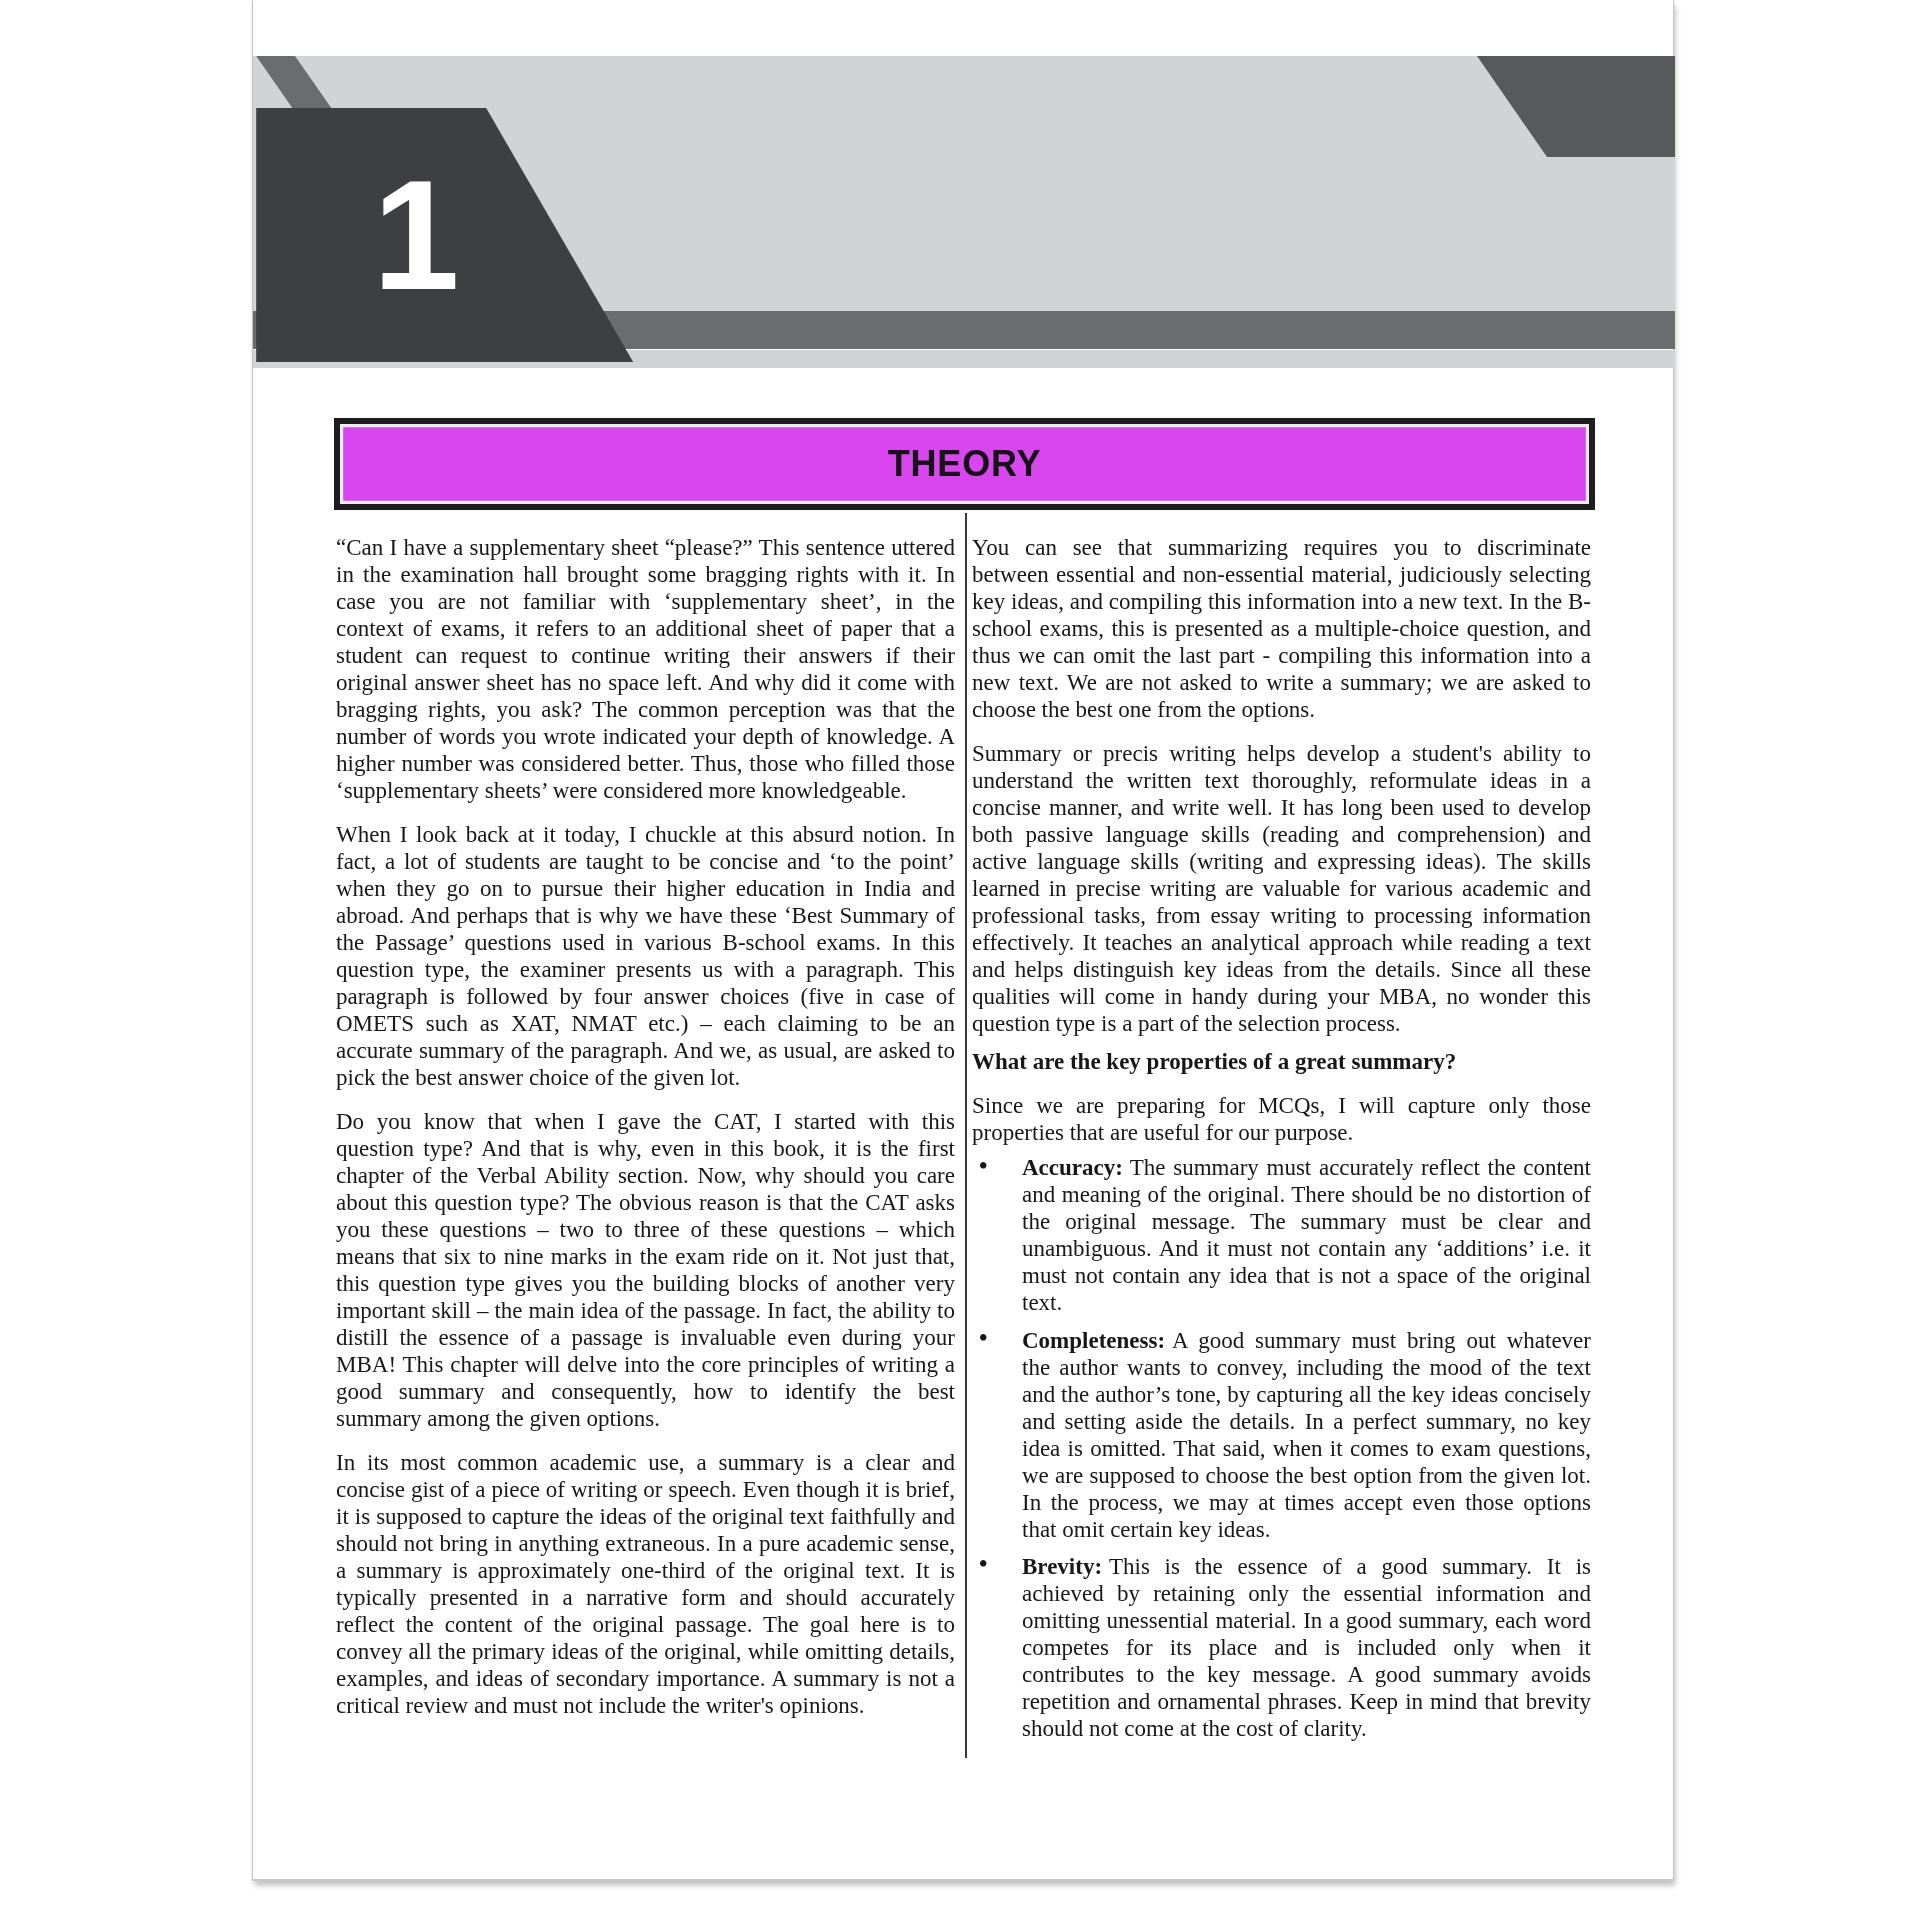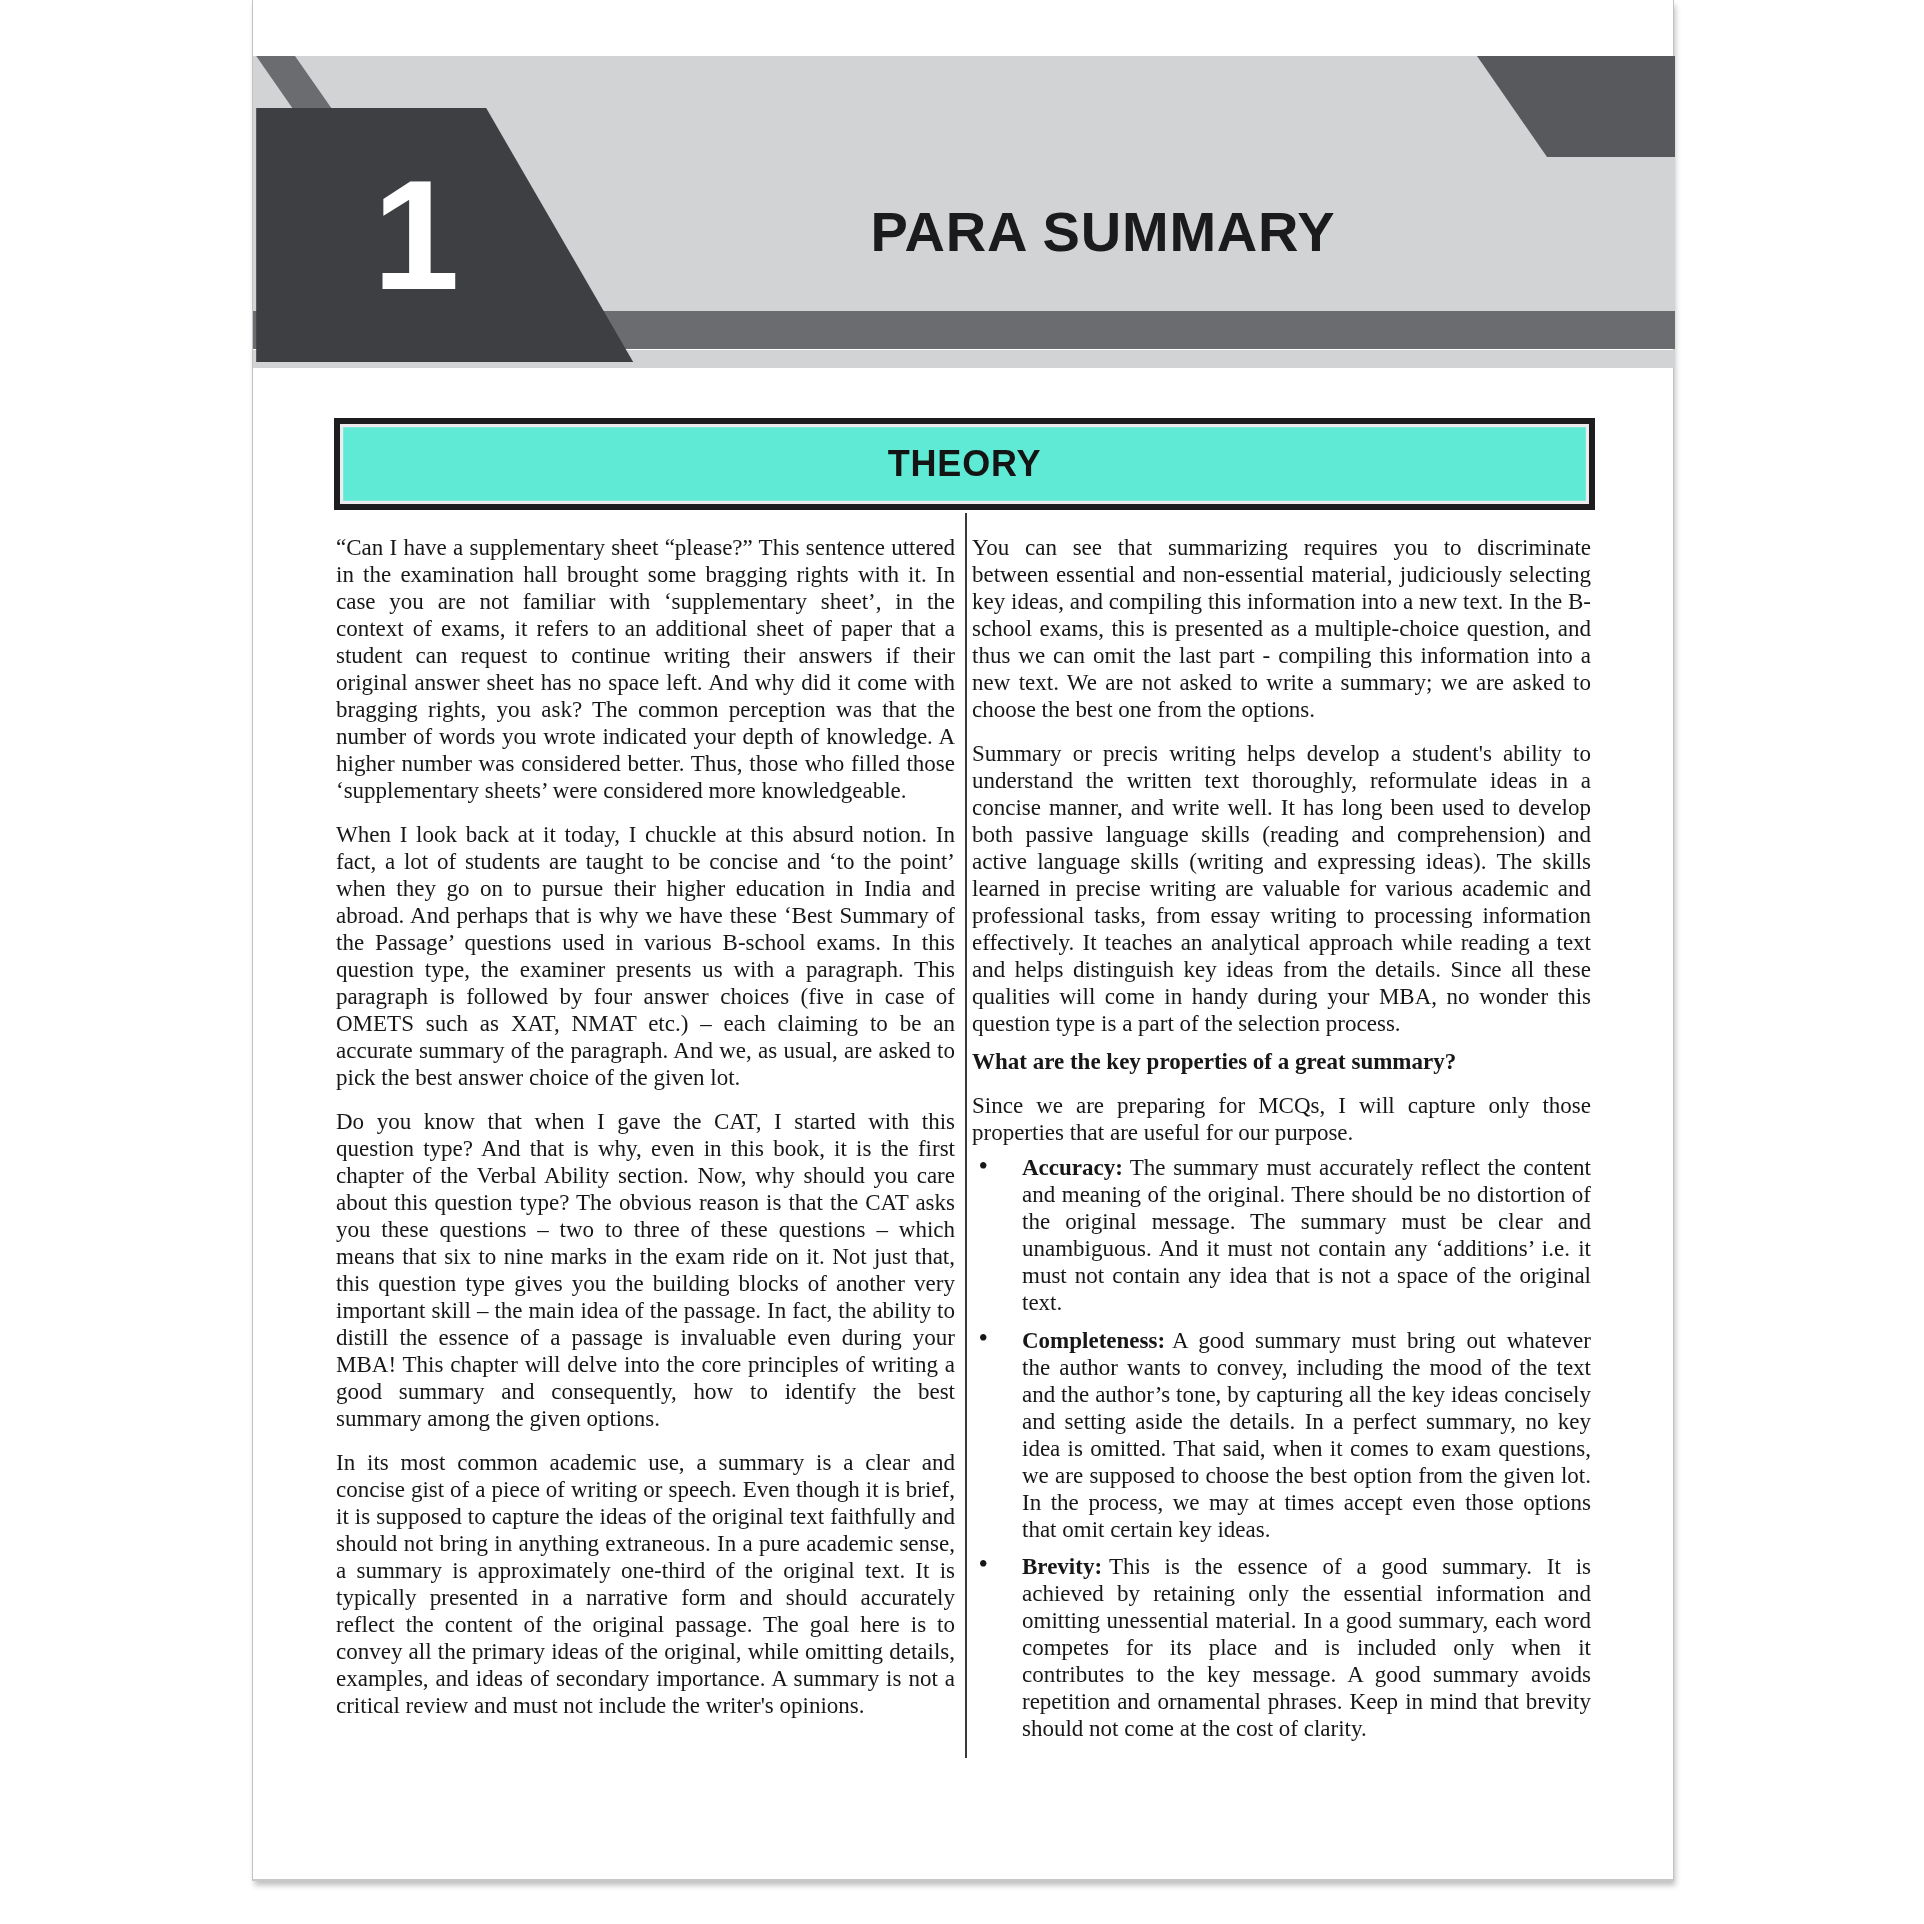--- a/index.html
+++ b/index.html
@@ -49,21 +49,21 @@
     color:#ffffff;font-family:"Liberation Sans", sans-serif;font-weight:bold;font-size:156px;
   }
   .chapter-title{
     position:absolute;left:369px;top:143px;width:962px;text-align:center;
     font-family:"Liberation Sans", sans-serif;font-weight:bold;font-size:56px;
     letter-spacing:0.8px;color:#1b1b1d;
   }
   
   .theory-box{
     position:absolute;left:81px;top:418px;width:1261px;height:92px;
-    background:#5eead4;border:6.4px solid #1d1d1f;
+    background:#d946ef;border:6.4px solid #1d1d1f;
     box-shadow:inset 0 0 0 3.2px #ececee;
     box-sizing:border-box;
     display:flex;align-items:center;justify-content:center;
   }
   .theory-label{
     font-family:"Liberation Sans", sans-serif;font-weight:bold;font-size:36px;
     letter-spacing:0.8px;color:#141414;
   }
   
   .columns{position:absolute;left:83px;top:517px;width:1272px;}
@@ -89,21 +89,20 @@
     <div class="banner-bg"></div>
     <div class="band-mid"></div>
     <div class="strip-light"></div>
     <div class="diag-gap"></div>
     <div class="diag-stripe"></div>
     <div class="stripe-tl"></div>
     <div class="tab-tr"></div>
     <div class="chapter-box">
       <span class="chapter-num">1</span>
     </div>
-    <div class="chapter-title">PARA SUMMARY</div>
   </div>
 
   <div class="theory-box">
     <span class="theory-label">THEORY</span>
   </div>
 
   <div class="col-divider"></div>
 
   <div class="columns">
 

